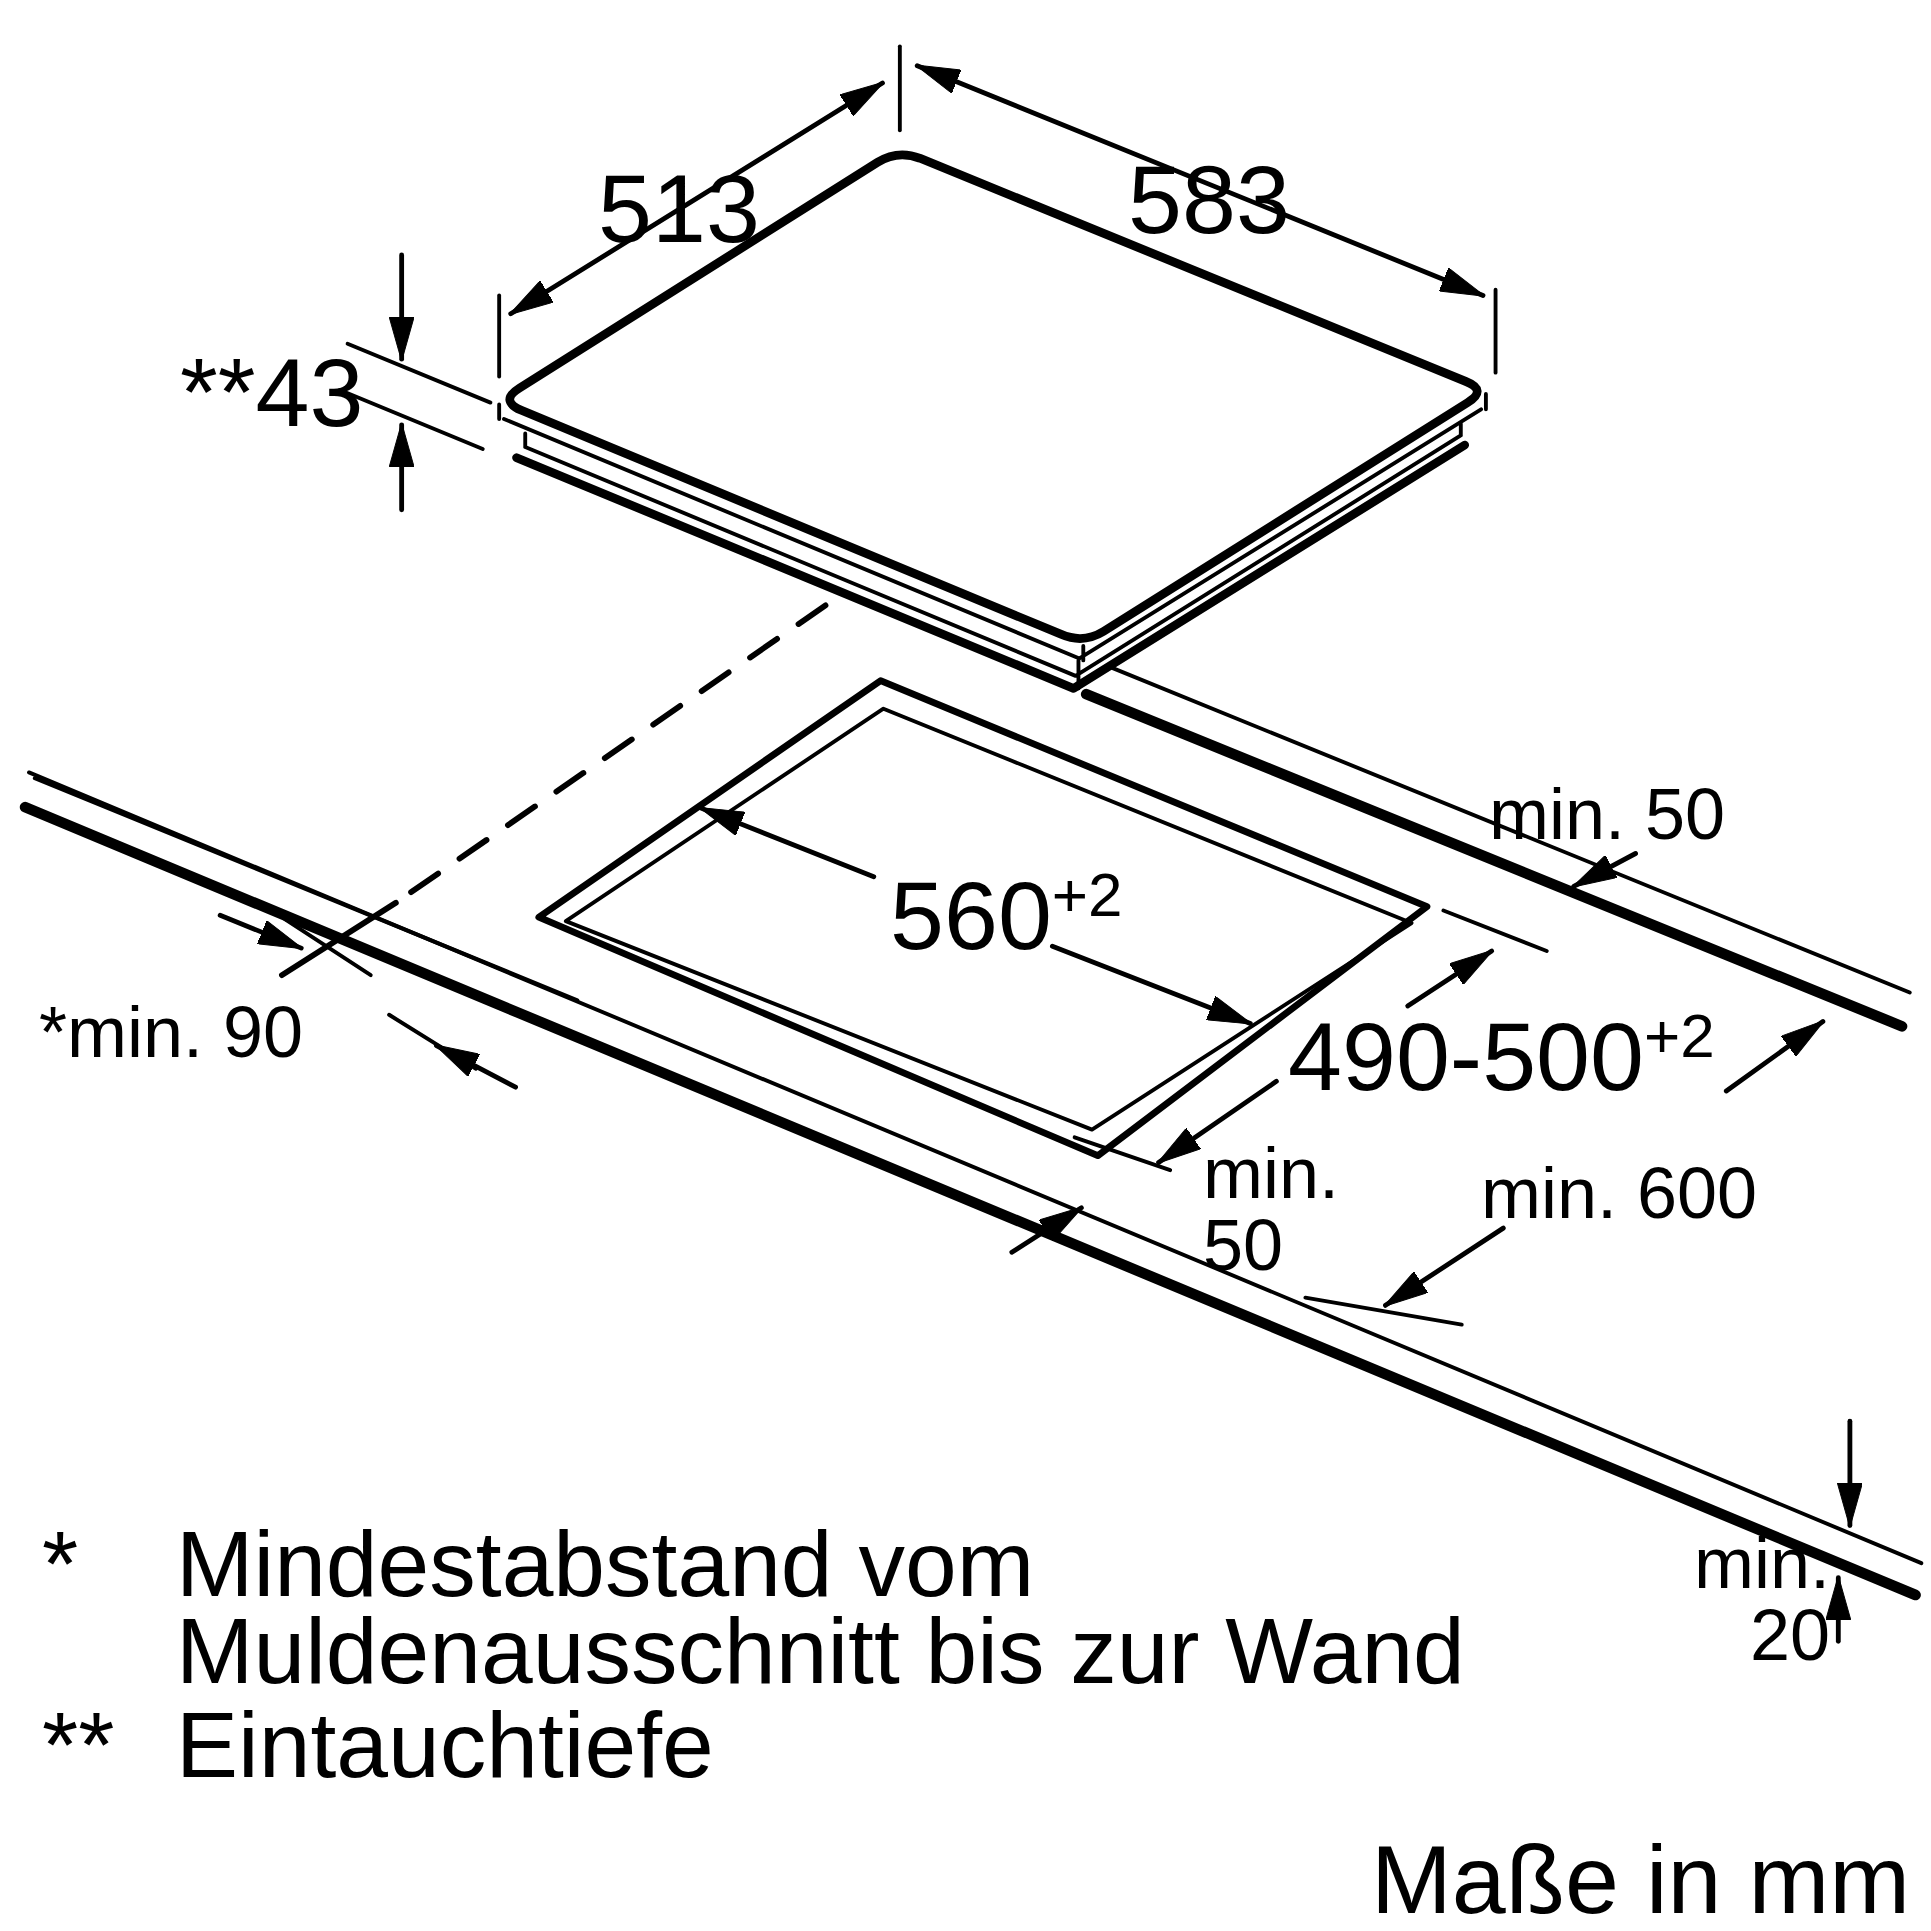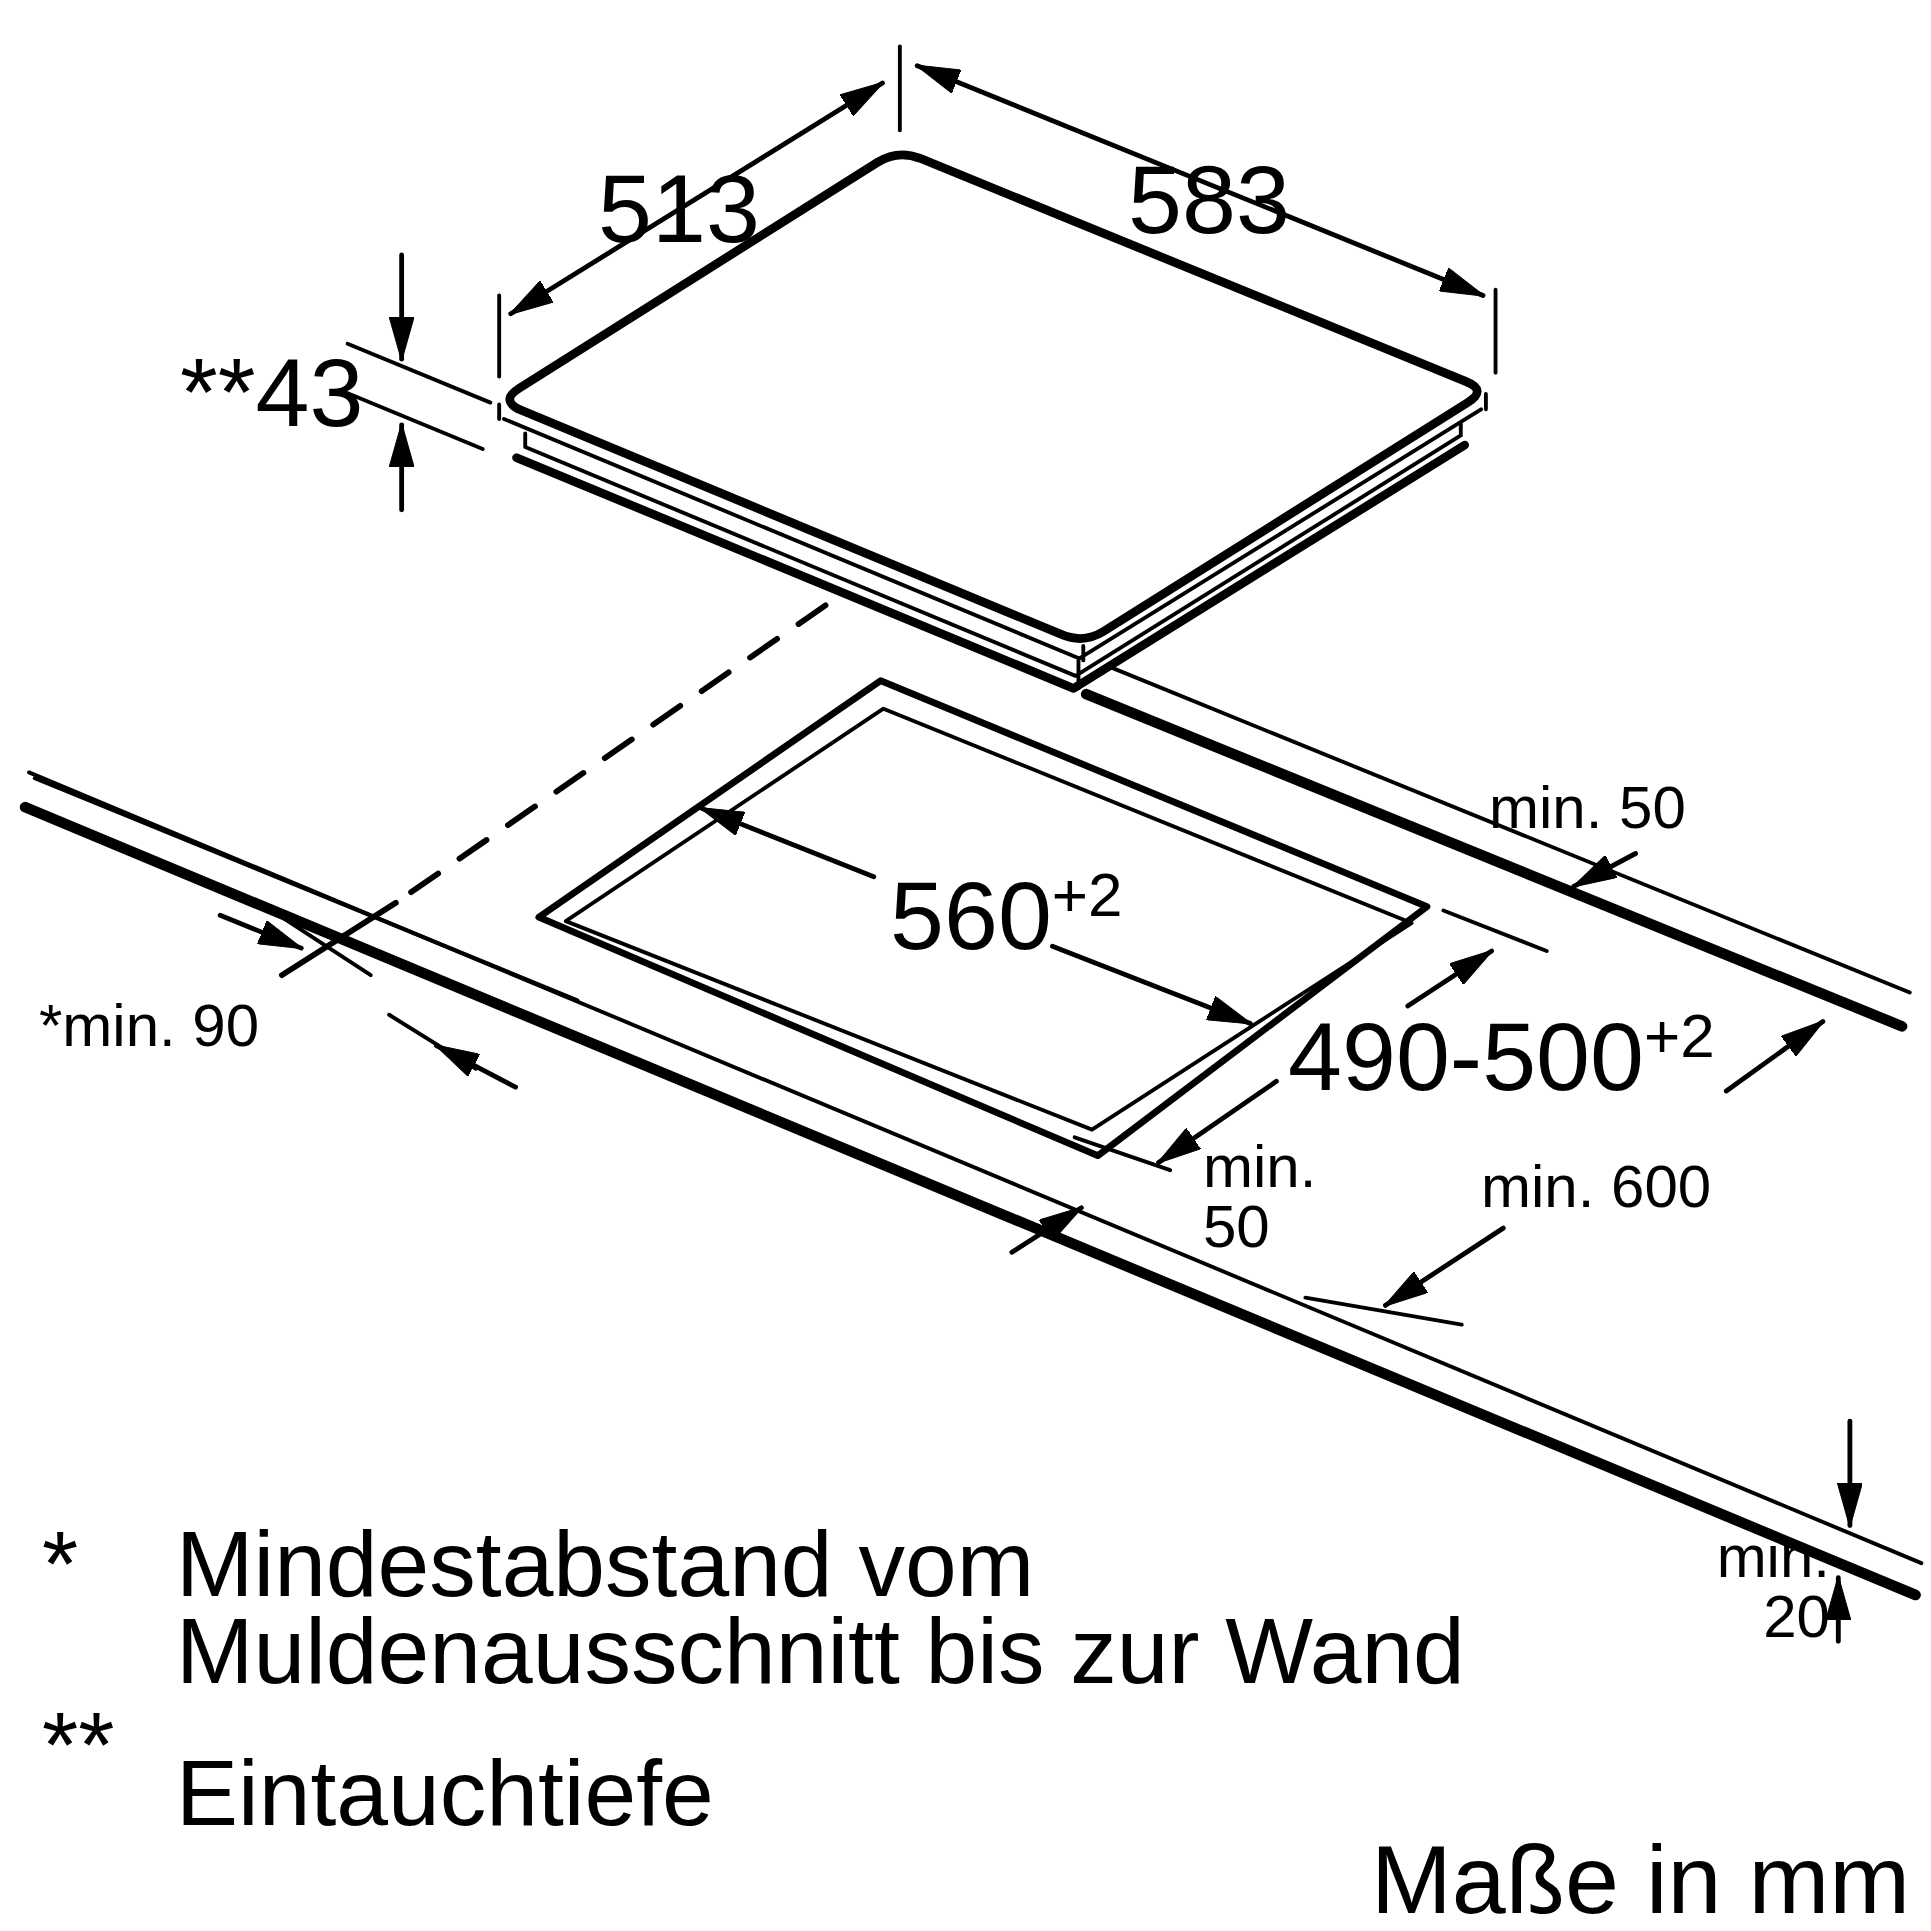--- a/index.html
+++ b/index.html
@@ -1,21 +1,21 @@
 <!DOCTYPE html>
 <html><head>
 <meta charset="utf-8">
 <style>
   html,body{margin:0;padding:0;background:#fff;}
   #stage{position:relative;width:1931px;height:1931px;background:#fff;
          font-family:"Liberation Sans", sans-serif;color:#000;overflow:hidden;}
   #linework{position:absolute;left:0;top:0;width:1931px;height:1931px;}
   .lbl{position:absolute;white-space:nowrap;color:#000;letter-spacing:0px;line-height:1;}
   .num{font-size:97px;}
-  .min{font-size:60px;}
+  .min{font-size:72px;}
   .sup{font-size:62px;position:relative;top:-33px;letter-spacing:0;}
   .fn{font-size:93px;}
   .two-line span{display:block;}
   .right{text-align:right;}
   svg *{stroke:#000;}
 </style>
 </head>
 <body>
 
 <div id="stage">
@@ -104,18 +104,18 @@
 
   <div class="lbl min two-line right" style="left:1641px;top:1527px;width:189px;">
       <span>min.</span>
       <span>20</span>
     </div>
 
   <div class="lbl fn" style="left:42px;top:1518px;">*</div>
   <div class="lbl fn" style="left:176px;top:1518px;text-align:center;">Mindestabstand vom</div>
   <div class="lbl fn" style="left:176px;top:1605px;">Muldenausschnitt bis zur Wand</div>
   <div class="lbl fn" style="left:42px;top:1699px;">**</div>
-  <div class="lbl fn" style="left:176px;top:1699px;margin-top:48px;">Eintauchtiefe</div>
+  <div class="lbl fn" style="left:176px;top:1699px;">Eintauchtiefe</div>
 
   <div class="lbl num right" style="left:1350px;top:1831px;width:560px;">Maße in mm</div>
 
 </div>
 
 
 </body></html>

